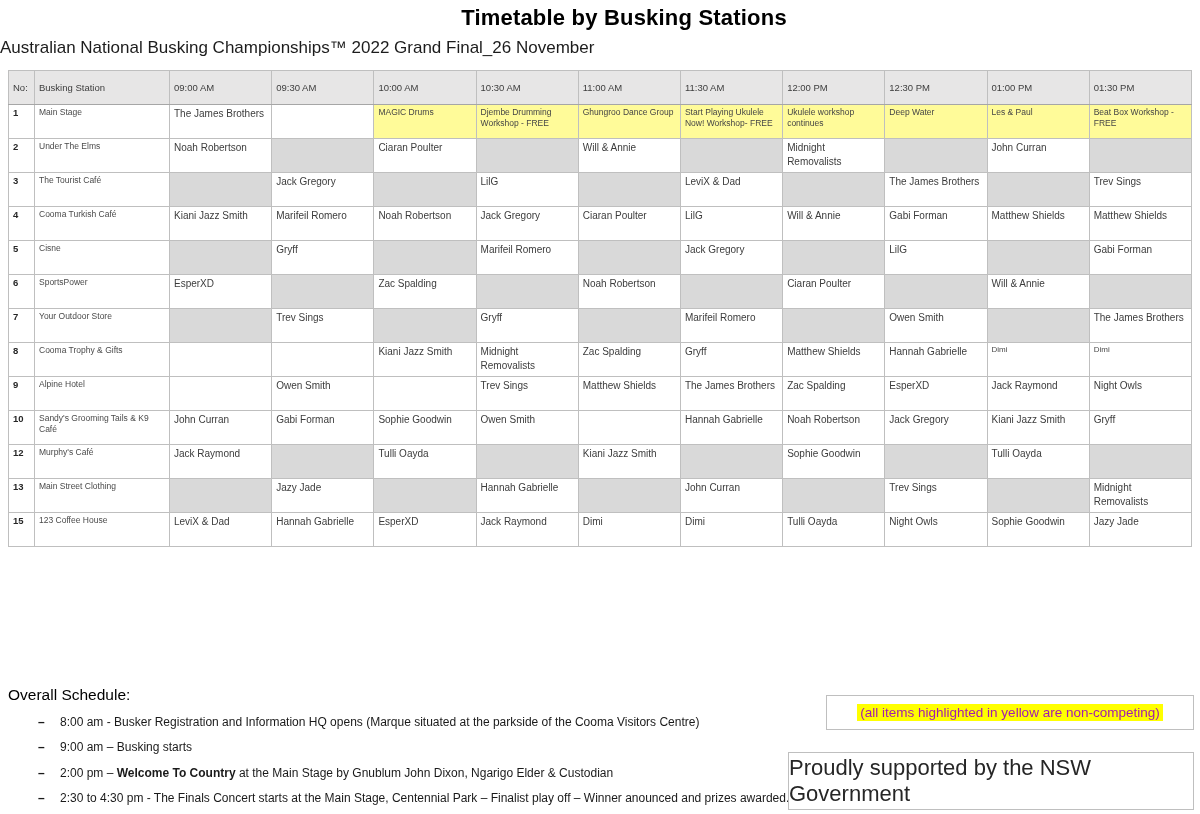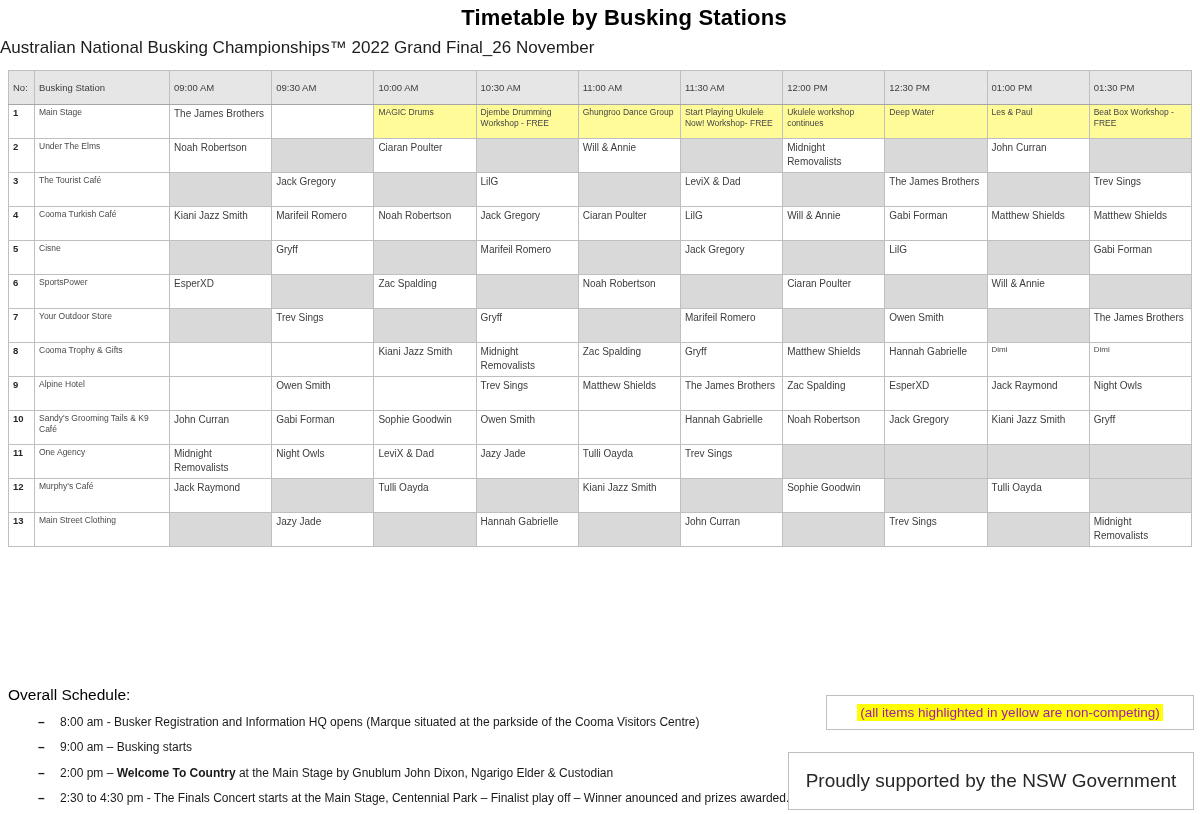--- a/index.html
+++ b/index.html
@@ -45,21 +45,21 @@
   .sched-item b { font-weight:bold; }
 
   .note-box {
     position:absolute; left:826px; top:695px; width:368px; height:35px;
     border:1px solid #bfbfbf; display:flex; align-items:center; justify-content:center;
   }
   .note-box span { background:#ffff00; font-size:13.5px; color:#a21caf; padding:1px 3px; }
   .sponsor-box {
     position:absolute; left:788px; top:752px; width:406px; height:58px;
     border:1px solid #bfbfbf; display:flex; align-items:center; justify-content:center;
-    font-size:19px; color:#262626;
+    font-size:22px; color:#262626;
   }
 </style>
 </head>
 <body>
 
 <div class="title">Timetable by Busking Stations</div>
 <div class="subtitle">Australian National Busking Championships™ 2022 Grand Final_26 November</div>
 
 <table class="timetable">
   <colgroup>
@@ -227,34 +227,20 @@
         <td class="bg-w">Sophie Goodwin</td>
         <td class="bg-w">Owen Smith</td>
         <td class="bg-w"></td>
         <td class="bg-w">Hannah Gabrielle</td>
         <td class="bg-w">Noah Robertson</td>
         <td class="bg-w">Jack Gregory</td>
         <td class="bg-w">Kiani Jazz Smith</td>
         <td class="bg-w">Gryff</td>
       </tr>
       <tr>
-        <td class="no">11</td>
-        <td class="station">One Agency</td>
-        <td class="bg-w">Midnight Removalists</td>
-        <td class="bg-w">Night Owls</td>
-        <td class="bg-w">LeviX &amp; Dad</td>
-        <td class="bg-w">Jazy Jade</td>
-        <td class="bg-w">Tulli Oayda</td>
-        <td class="bg-w">Trev Sings</td>
-        <td class="bg-g"></td>
-        <td class="bg-g"></td>
-        <td class="bg-g"></td>
-        <td class="bg-g"></td>
-      </tr>
-      <tr>
         <td class="no">12</td>
         <td class="station">Murphy's Café</td>
         <td class="bg-w">Jack Raymond</td>
         <td class="bg-g"></td>
         <td class="bg-w">Tulli Oayda</td>
         <td class="bg-g"></td>
         <td class="bg-w">Kiani Jazz Smith</td>
         <td class="bg-g"></td>
         <td class="bg-w">Sophie Goodwin</td>
         <td class="bg-g"></td>
@@ -267,20 +253,34 @@
         <td class="bg-g"></td>
         <td class="bg-w">Jazy Jade</td>
         <td class="bg-g"></td>
         <td class="bg-w">Hannah Gabrielle</td>
         <td class="bg-g"></td>
         <td class="bg-w">John Curran</td>
         <td class="bg-g"></td>
         <td class="bg-w">Trev Sings</td>
         <td class="bg-g"></td>
         <td class="bg-w">Midnight Removalists</td>
+      </tr>
+      <tr>
+        <td class="no">15</td>
+        <td class="station">123 Coffee House</td>
+        <td class="bg-w">LeviX &amp; Dad</td>
+        <td class="bg-w">Hannah Gabrielle</td>
+        <td class="bg-w">EsperXD</td>
+        <td class="bg-w">Jack Raymond</td>
+        <td class="bg-w">Dimi</td>
+        <td class="bg-w">Dimi</td>
+        <td class="bg-w">Tulli Oayda</td>
+        <td class="bg-w">Night Owls</td>
+        <td class="bg-w">Sophie Goodwin</td>
+        <td class="bg-w">Jazy Jade</td>
       </tr>
     </tbody>
 </table>
 
 <div class="schedule">
   <div class="schedule-title">Overall Schedule:</div>
   <div id="schedule-list">
       <div class="sched-item">
         <span class="dash">–</span>
         <span>8:00 am - Busker Registration and Information HQ opens (Marque situated at the parkside of the Cooma Visitors Centre)</span>

